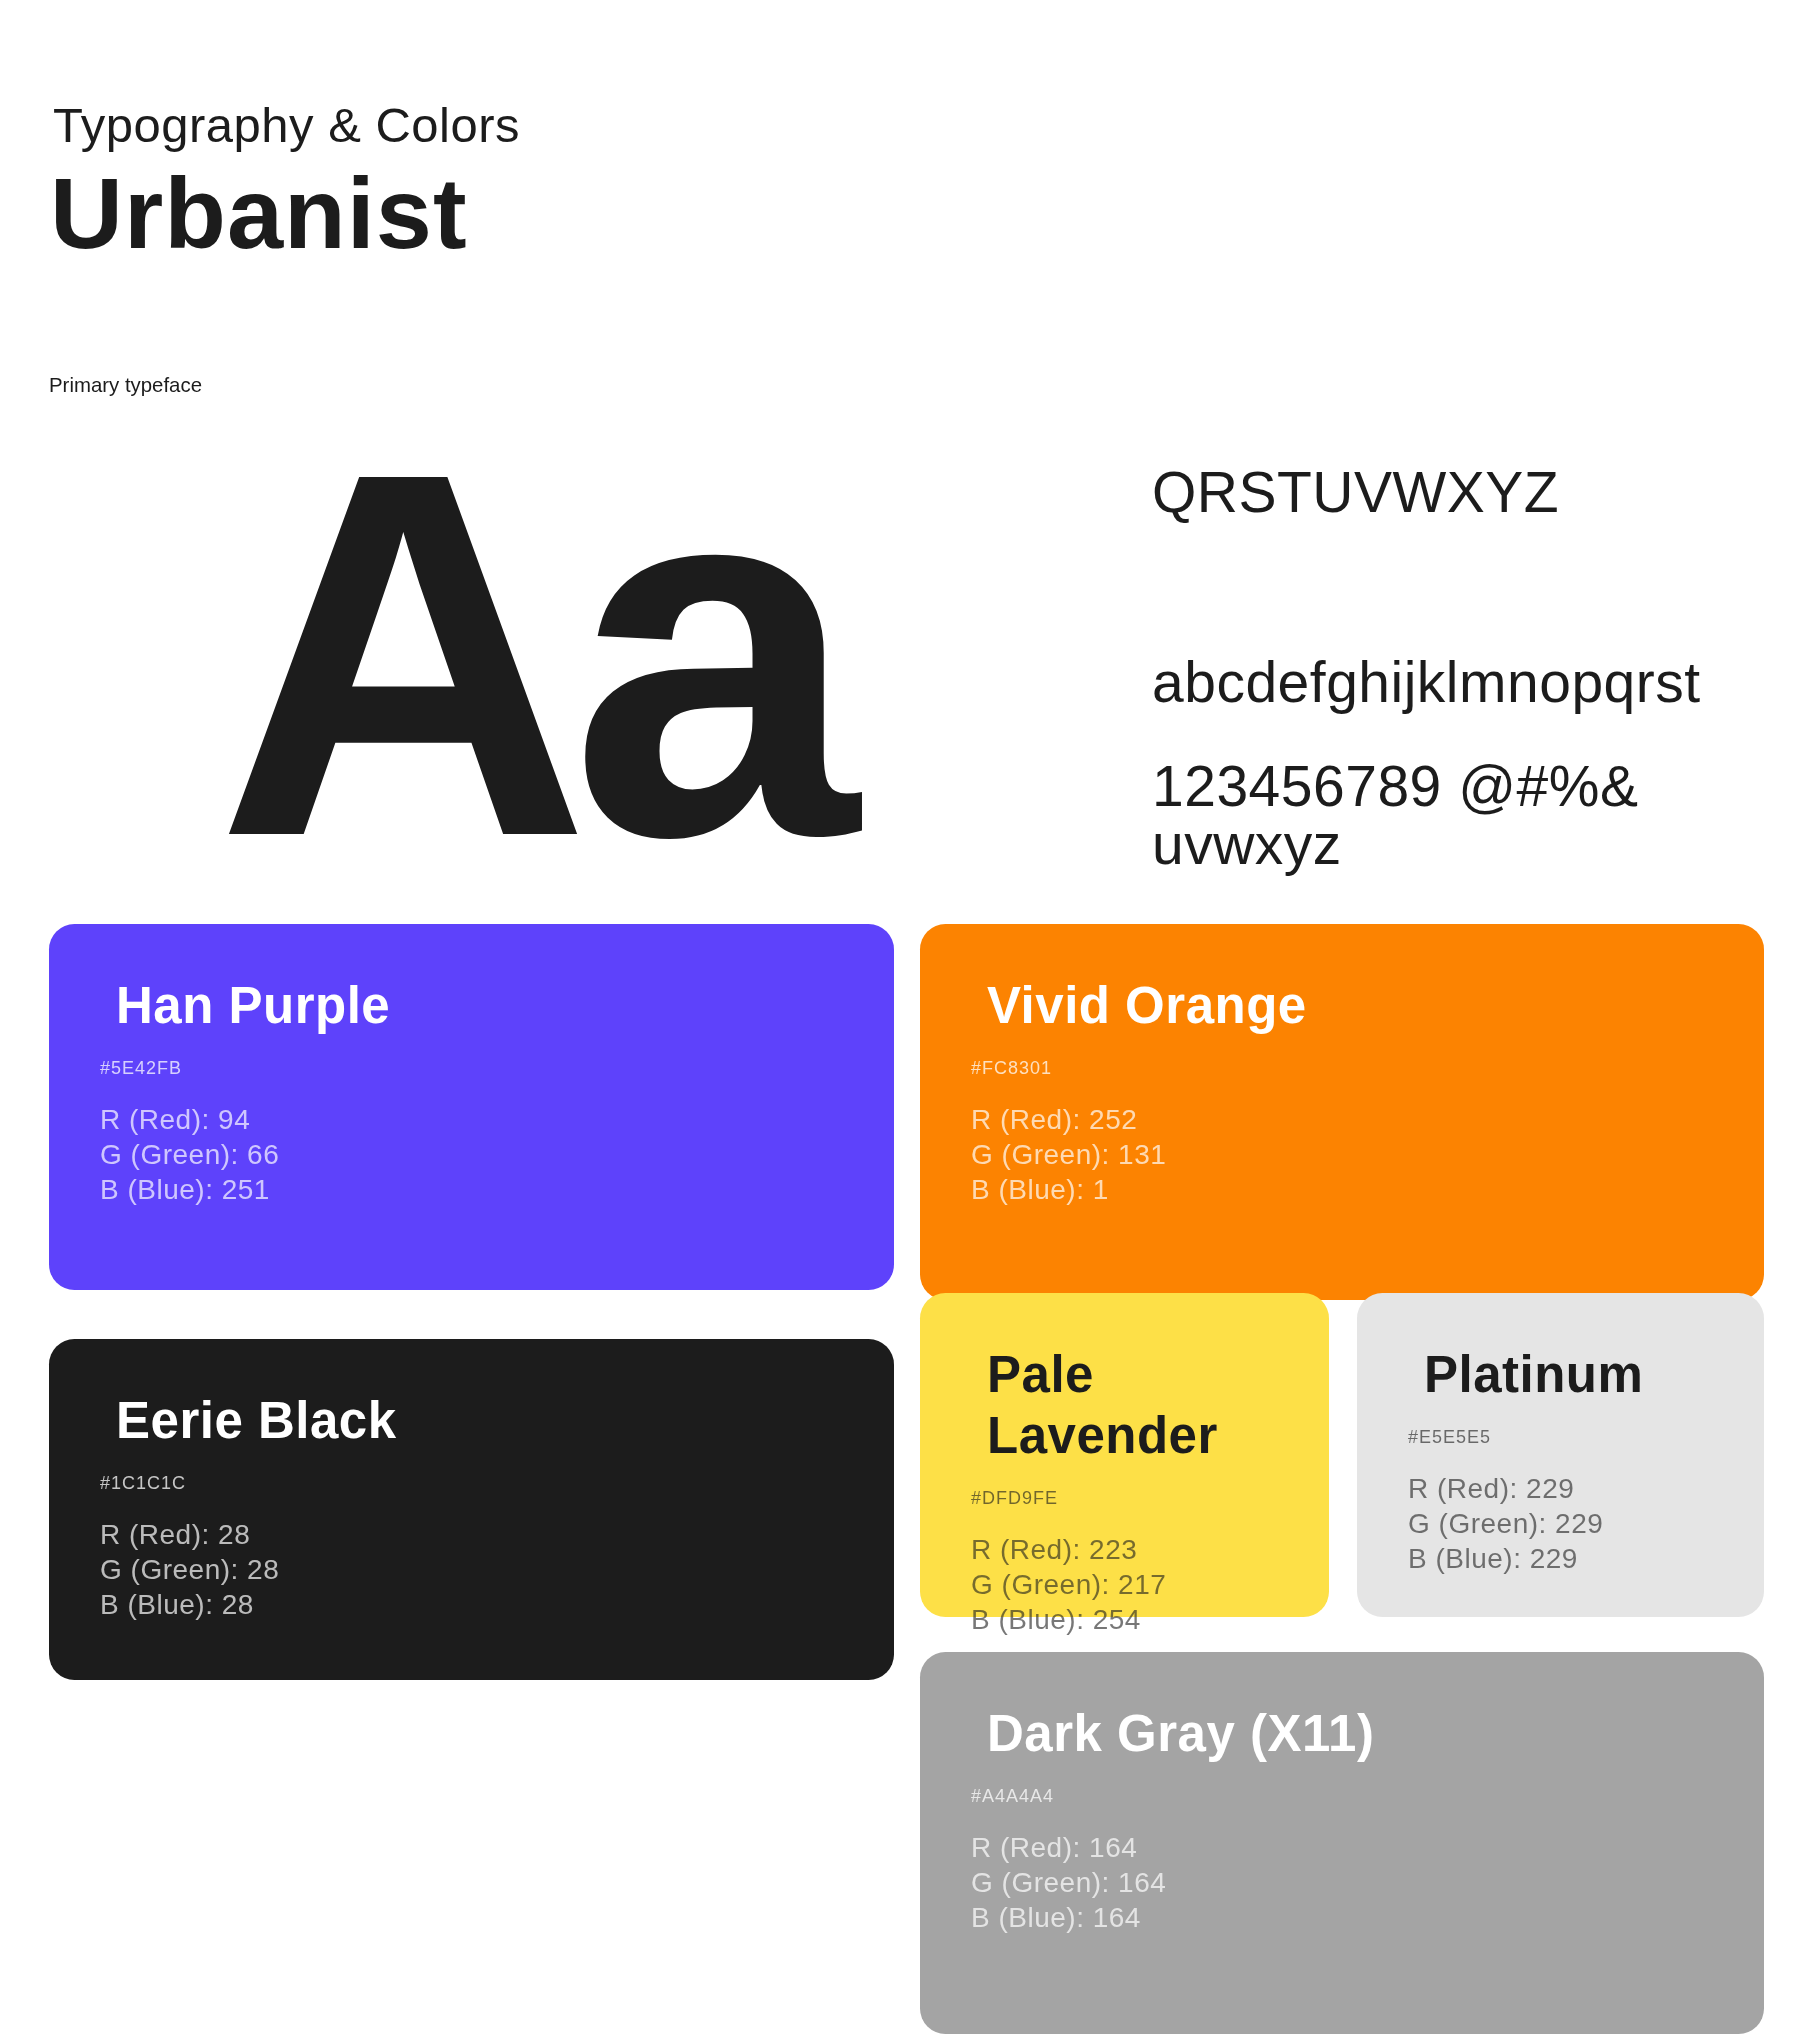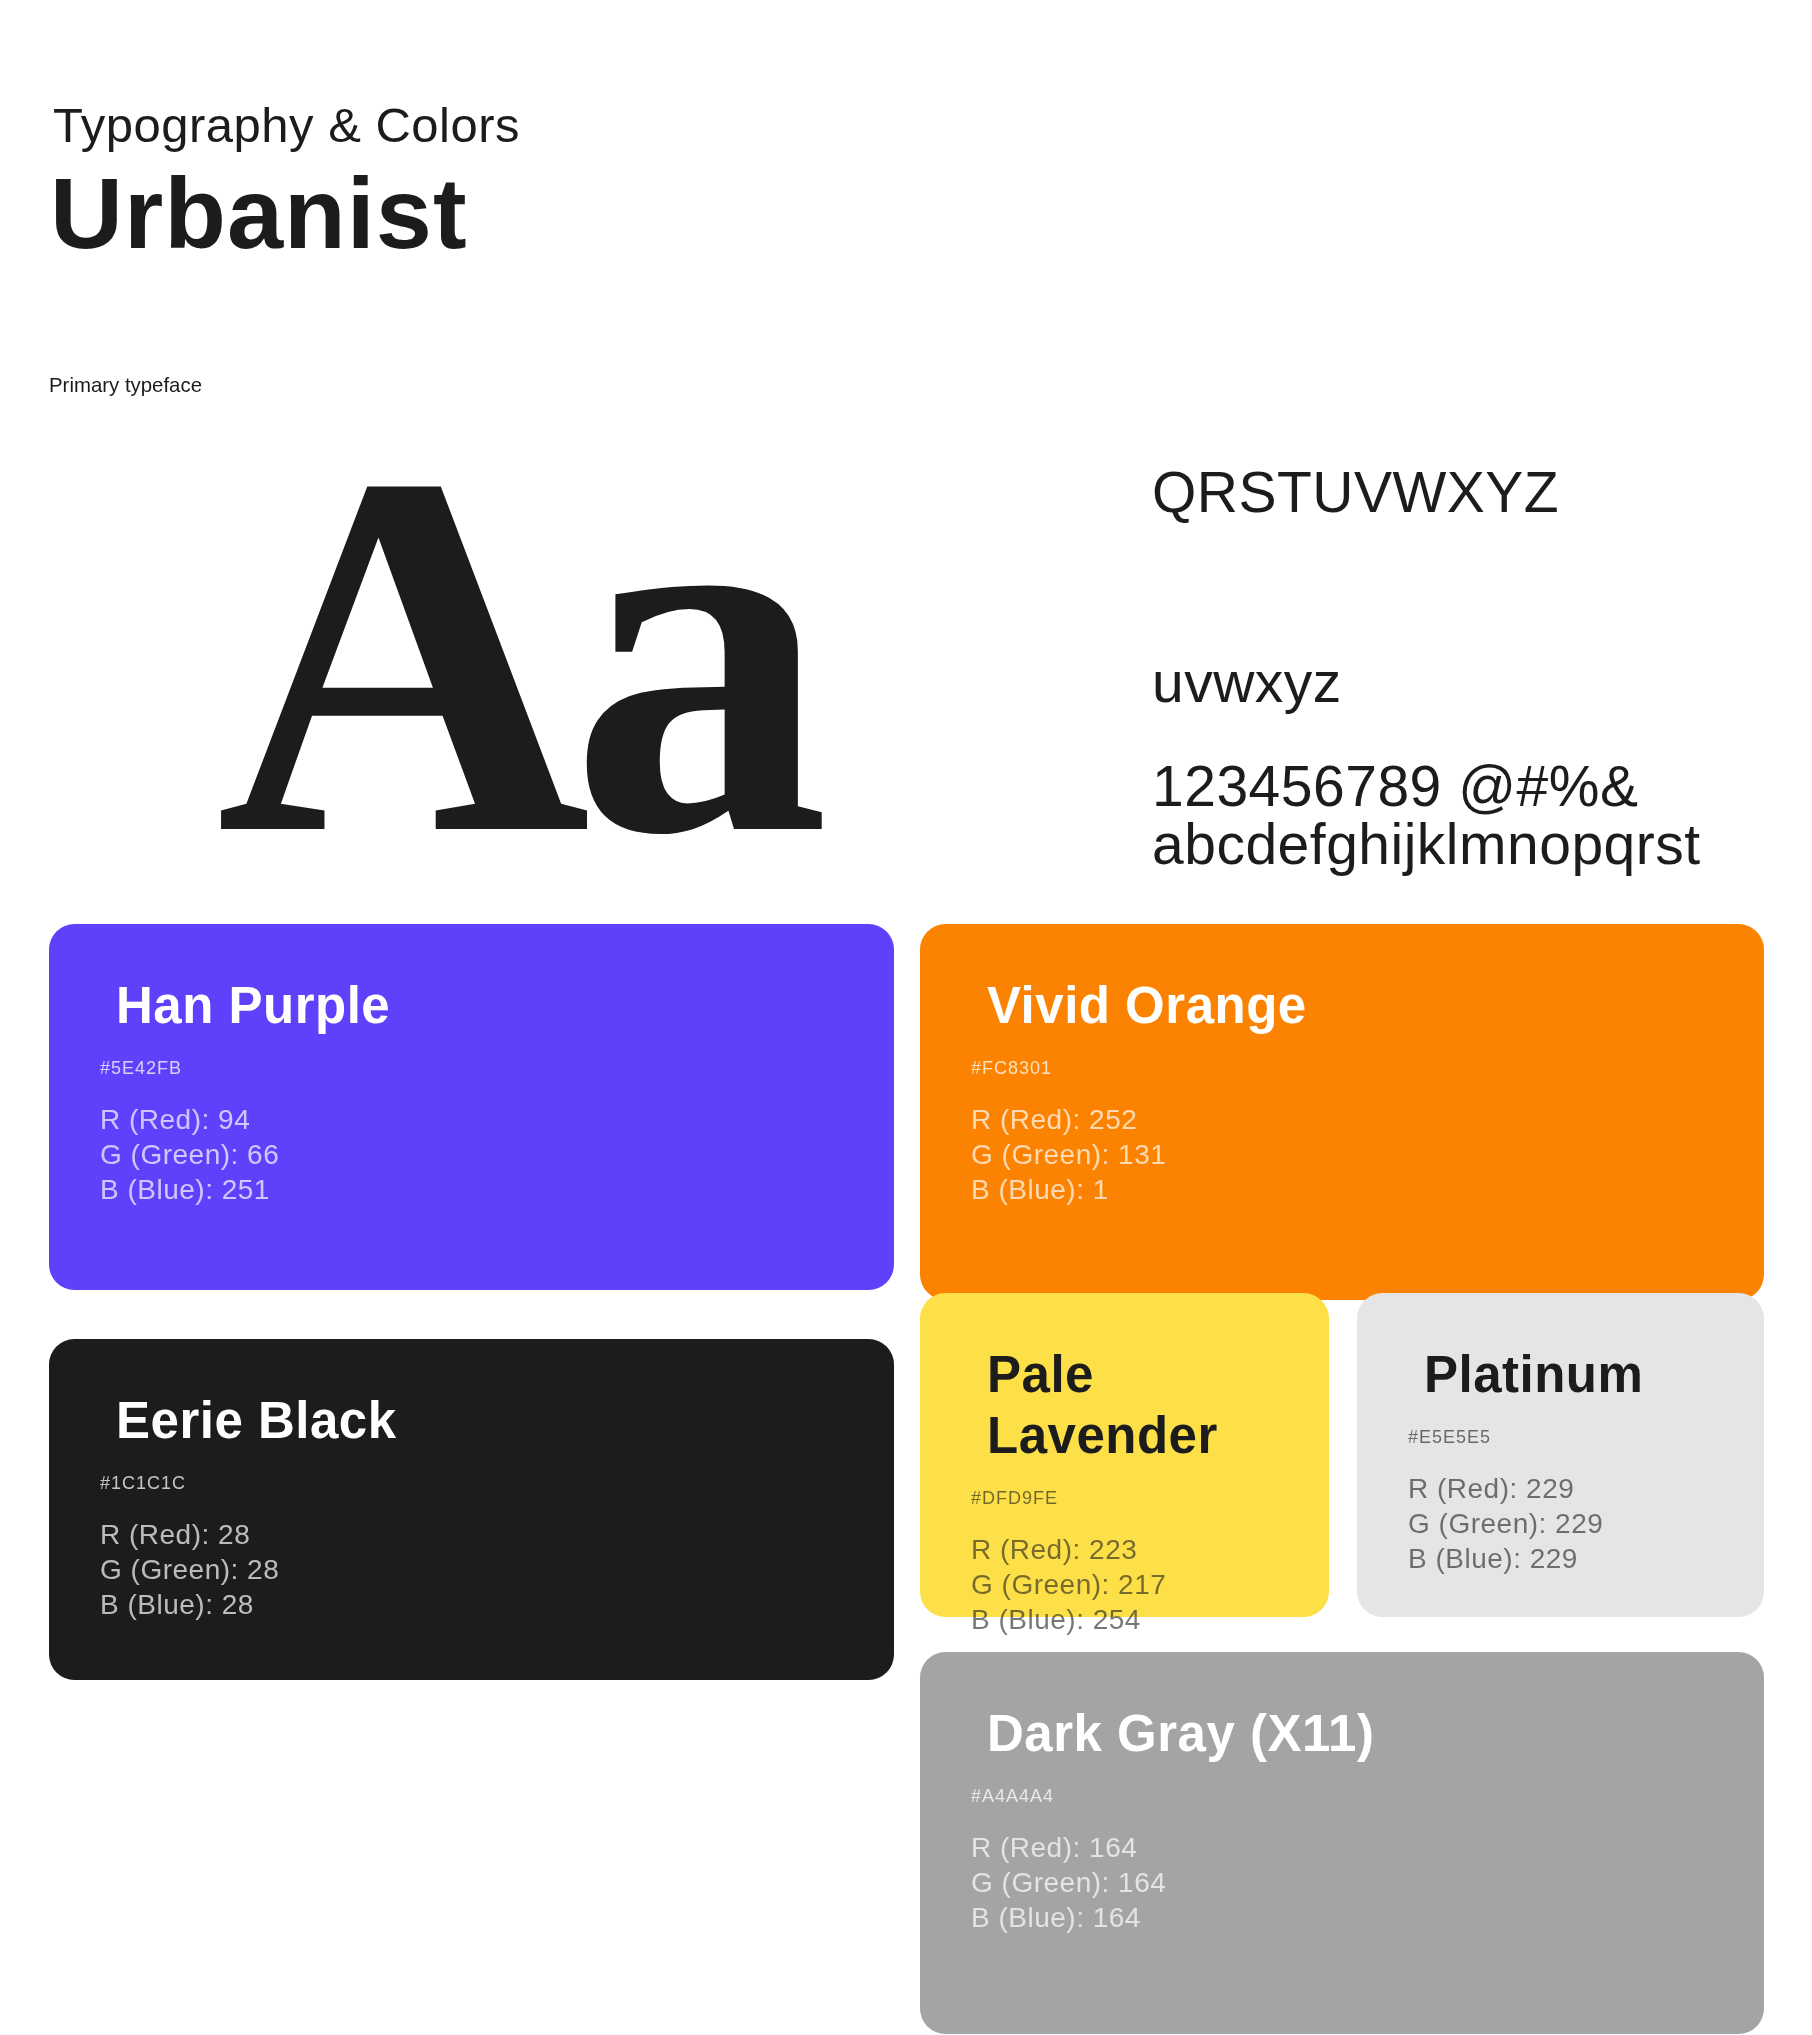--- a/index.html
+++ b/index.html
@@ -9,21 +9,21 @@
     font-family:"Liberation Sans","DejaVu Sans",sans-serif;
   }
   .abs{position:absolute;}
 
   
   #eyebrow{left:53px;top:96px;font-size:49px;line-height:1.2;font-weight:500;letter-spacing:0.5px;}
   #font-title{left:50px;top:153px;font-size:101px;line-height:1.2;font-weight:600;letter-spacing:1px;}
 
   
   #typeface-label{left:49px;top:373px;font-size:20.4px;line-height:1.2;font-weight:500;}
-  #glyphs{left:216px;top:395px;font-size:519px;line-height:1;font-weight:600;letter-spacing:-0.04em;font-family:Liberation Serif, serif;}
+  #glyphs{left:216px;top:395px;font-size:519px;line-height:1;font-weight:600;letter-spacing:-0.04em;}
   .alpha{left:1152px;font-size:57px;line-height:81px;font-weight:500;letter-spacing:0.5px;white-space:pre-line;}
   #alpha-upper{top:371px;}
   #alpha-lower{top:561px;}
   #alpha-nums{top:746px;}
 
   
   .card{
     border-radius:25.4px;
     padding:51px 46px 0 51px;
     box-sizing:border-box;
@@ -53,22 +53,22 @@
 <div id="font-title" class="abs">Urbanist</div>
 
 <div id="typeface-label" class="abs">Primary typeface</div>
 <div id="glyphs" class="abs">Aa</div>
 
 <div id="alpha-upper" class="abs alpha">
   <div>QRSTUVWXYZ</div>
 </div>
 
 <div id="alpha-lower" class="abs alpha">
+  <div>abcdefghijklmnopqrst</div>
   <div>uvwxyz</div>
-  <div>abcdefghijklmnopqrst</div>
 </div>
 
 <div id="alpha-nums" class="abs alpha">123456789 @#%&amp;</div>
 
 <section id="card-0" class="abs card theme-light" style="background: rgb(94, 66, 251);">
   <h3 class="cname">Han Purple</h3>
   <div class="chex">#5E42FB</div>
   <div class="crgb">R (Red): 94</div>
   <div class="crgb">G (Green): 66</div>
   <div class="crgb">B (Blue): 251</div>

